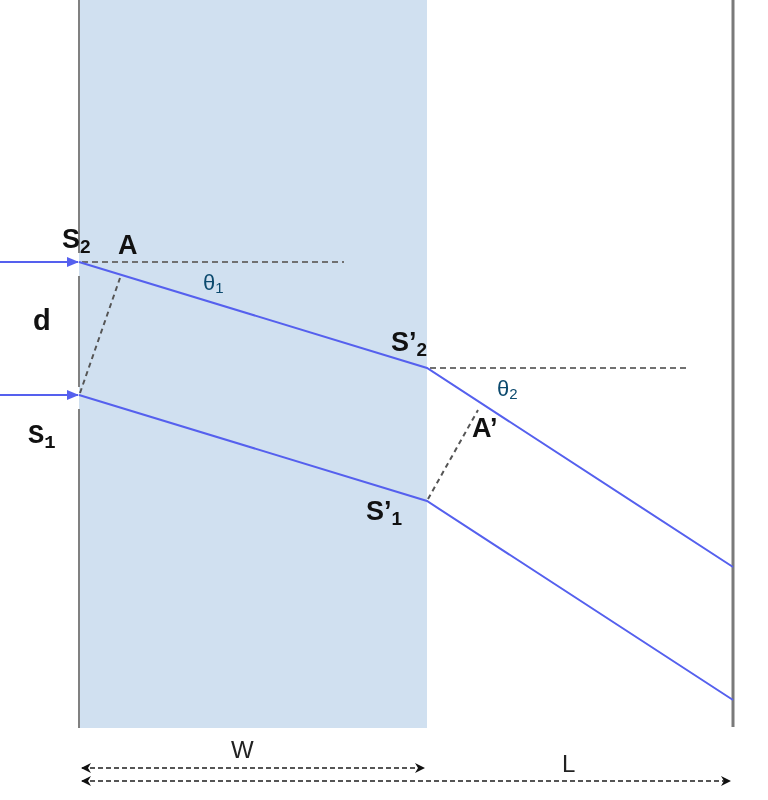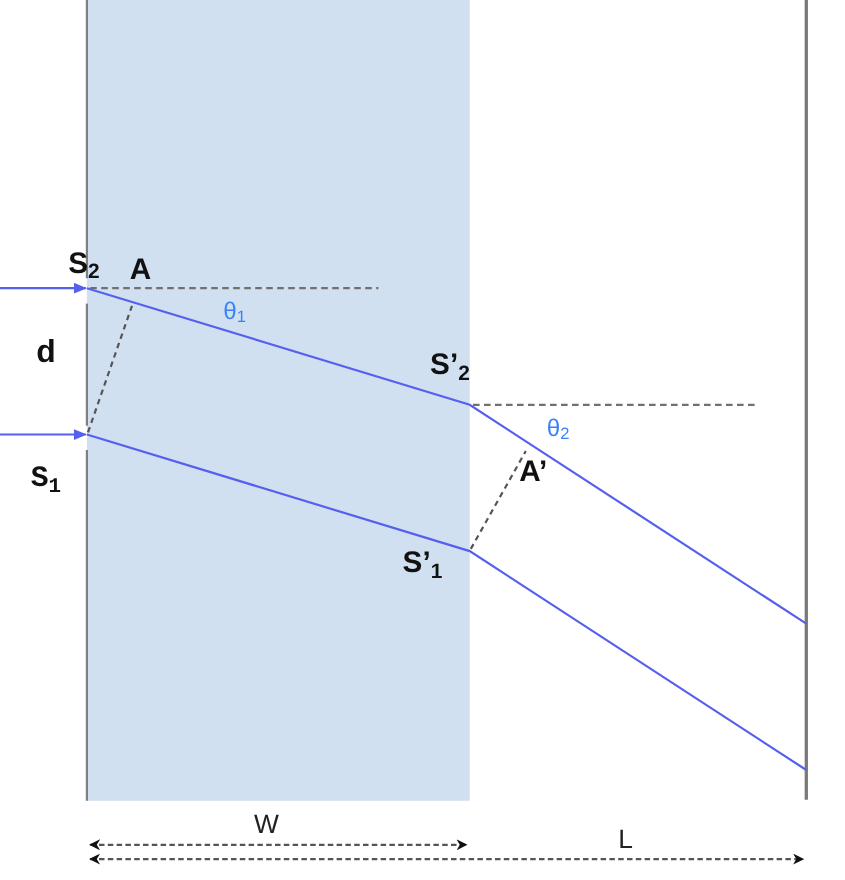--- a/index.html
+++ b/index.html
@@ -2,21 +2,21 @@
 <html><head>
 <meta charset="utf-8">
 <style>
   html, body { margin:0; padding:0; background:#ffffff; }
   body { width:768px; height:800px; overflow:hidden; position:relative; font-family:"Liberation Sans", sans-serif; }
   #diagram { position:absolute; left:0; top:0; width:768px; height:800px; }
   .lbl { position:absolute; color:#111; font-family:"Liberation Sans", sans-serif; line-height:1; white-space:nowrap; }
   .bold { font-weight:bold; font-size:27px; }
   .sub { font-size:18px; vertical-align:-4px; font-weight:normal; }
   .subb { font-size:19px; vertical-align:-5px; font-weight:bold; }
-  .theta { font-size:22px; color:#3b82f6; }
+  .theta { font-size:22px; color:#0c4a6e; }
   .theta .sub { font-size:15px; vertical-align:-3px; }
   .dim { font-size:24px; color:#222; font-weight:normal; }
 </style>
 </head>
 <body>
 
 <svg id="diagram" width="768" height="800" viewBox="0 0 768 800" xmlns="http://www.w3.org/2000/svg">
   <defs>
     <marker id="arrowBlue" markerWidth="12" markerHeight="10" refX="11" refY="5" orient="auto" markerUnits="userSpaceOnUse">
       <path d="M0,0 L12,5 L0,10 Z" fill="#5560ee"></path>
@@ -56,18 +56,18 @@
 </svg>
 
 <div class="lbl bold" style="left:18px; top:226px;margin-left:44px;"><span>S</span><span class="subb">2</span></div>
 <div class="lbl bold" style="left:118px; top:232px;">A</div>
 <div class="lbl bold" style="left:33px; top:306px; font-size:29px;">d</div>
 <div class="lbl bold" style="left:28px; top:423px;font-family:Liberation Mono, monospace;"><span>S</span><span class="subb">1</span></div>
 
 <div class="lbl theta" style="left:203px; top:272px;"><span>θ</span><span class="sub">1</span></div>
 <div class="lbl theta" style="left:497px; top:378px;"><span>θ</span><span class="sub">2</span></div>
 
-<div class="lbl bold" style="left:391px; top:318px;"><span>S’</span><span class="subb">2</span></div>
+<div class="lbl bold" style="left:391px; top:329px;"><span>S’</span><span class="subb">2</span></div>
 <div class="lbl bold" style="left:472px; top:415px;">A’</div>
 <div class="lbl bold" style="left:366px; top:498px;text-align:center;"><span>S’</span><span class="subb">1</span></div>
 
 <div class="lbl dim" style="left:231px; top:738px;">W</div>
 <div class="lbl dim" style="left:562px; top:752px;">L</div>
 
 </body></html>

